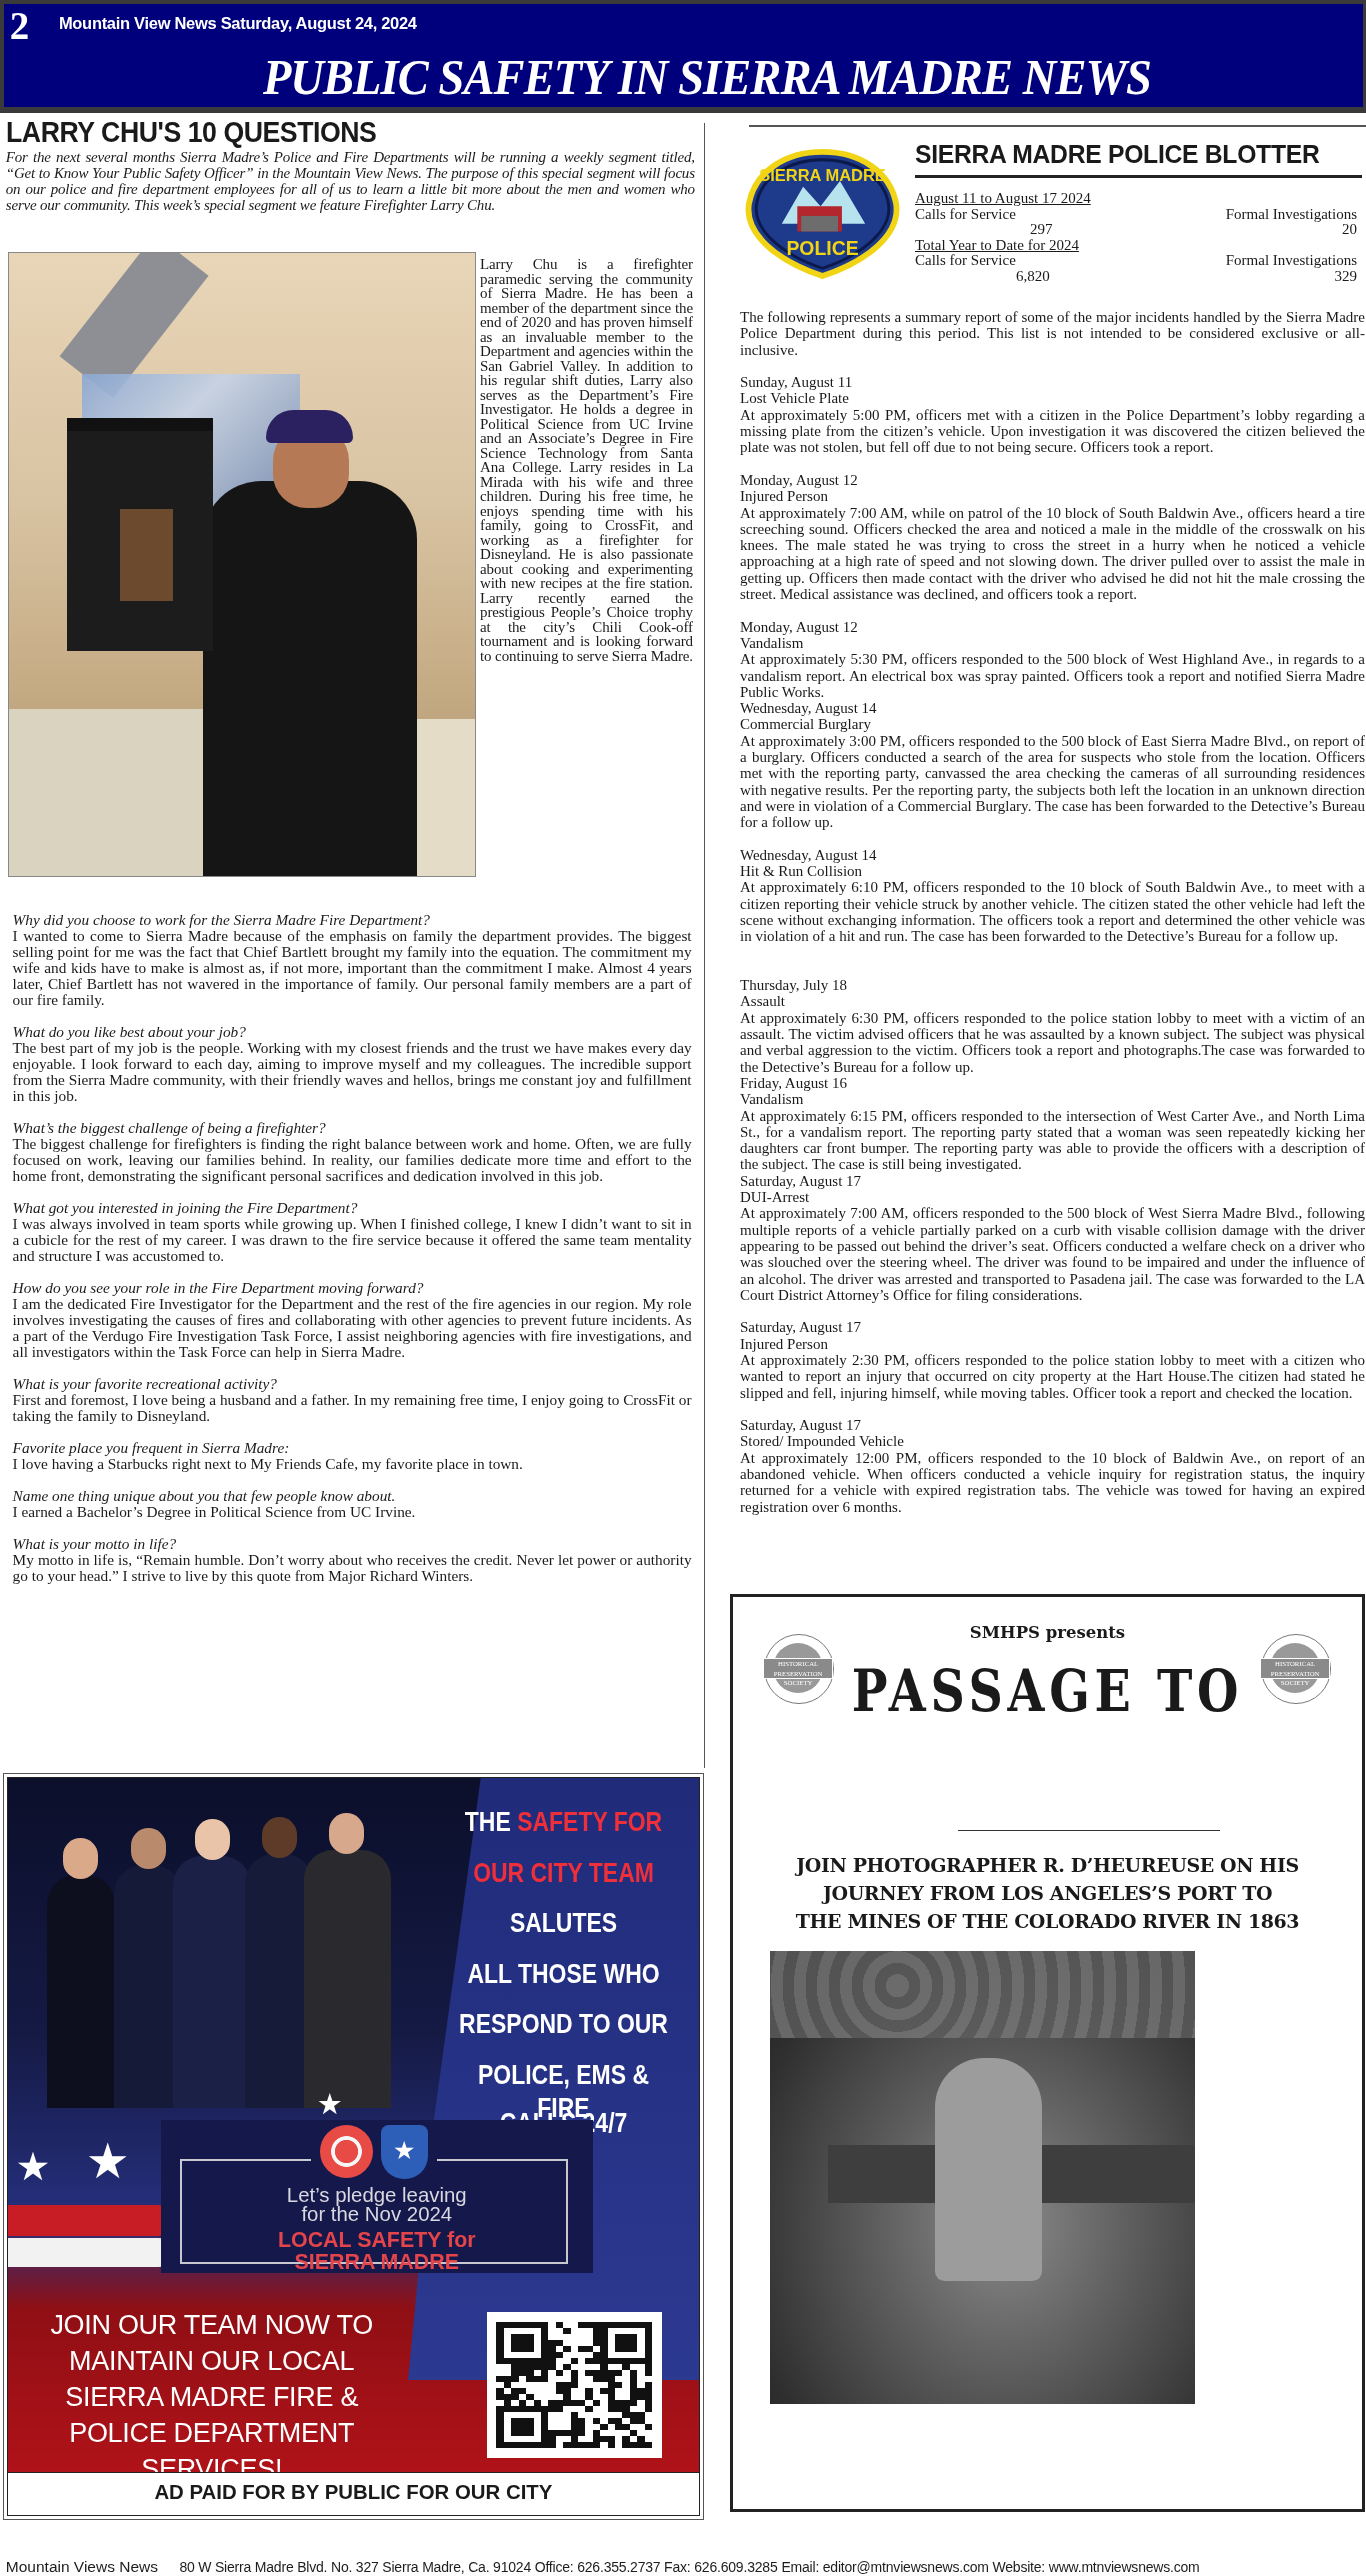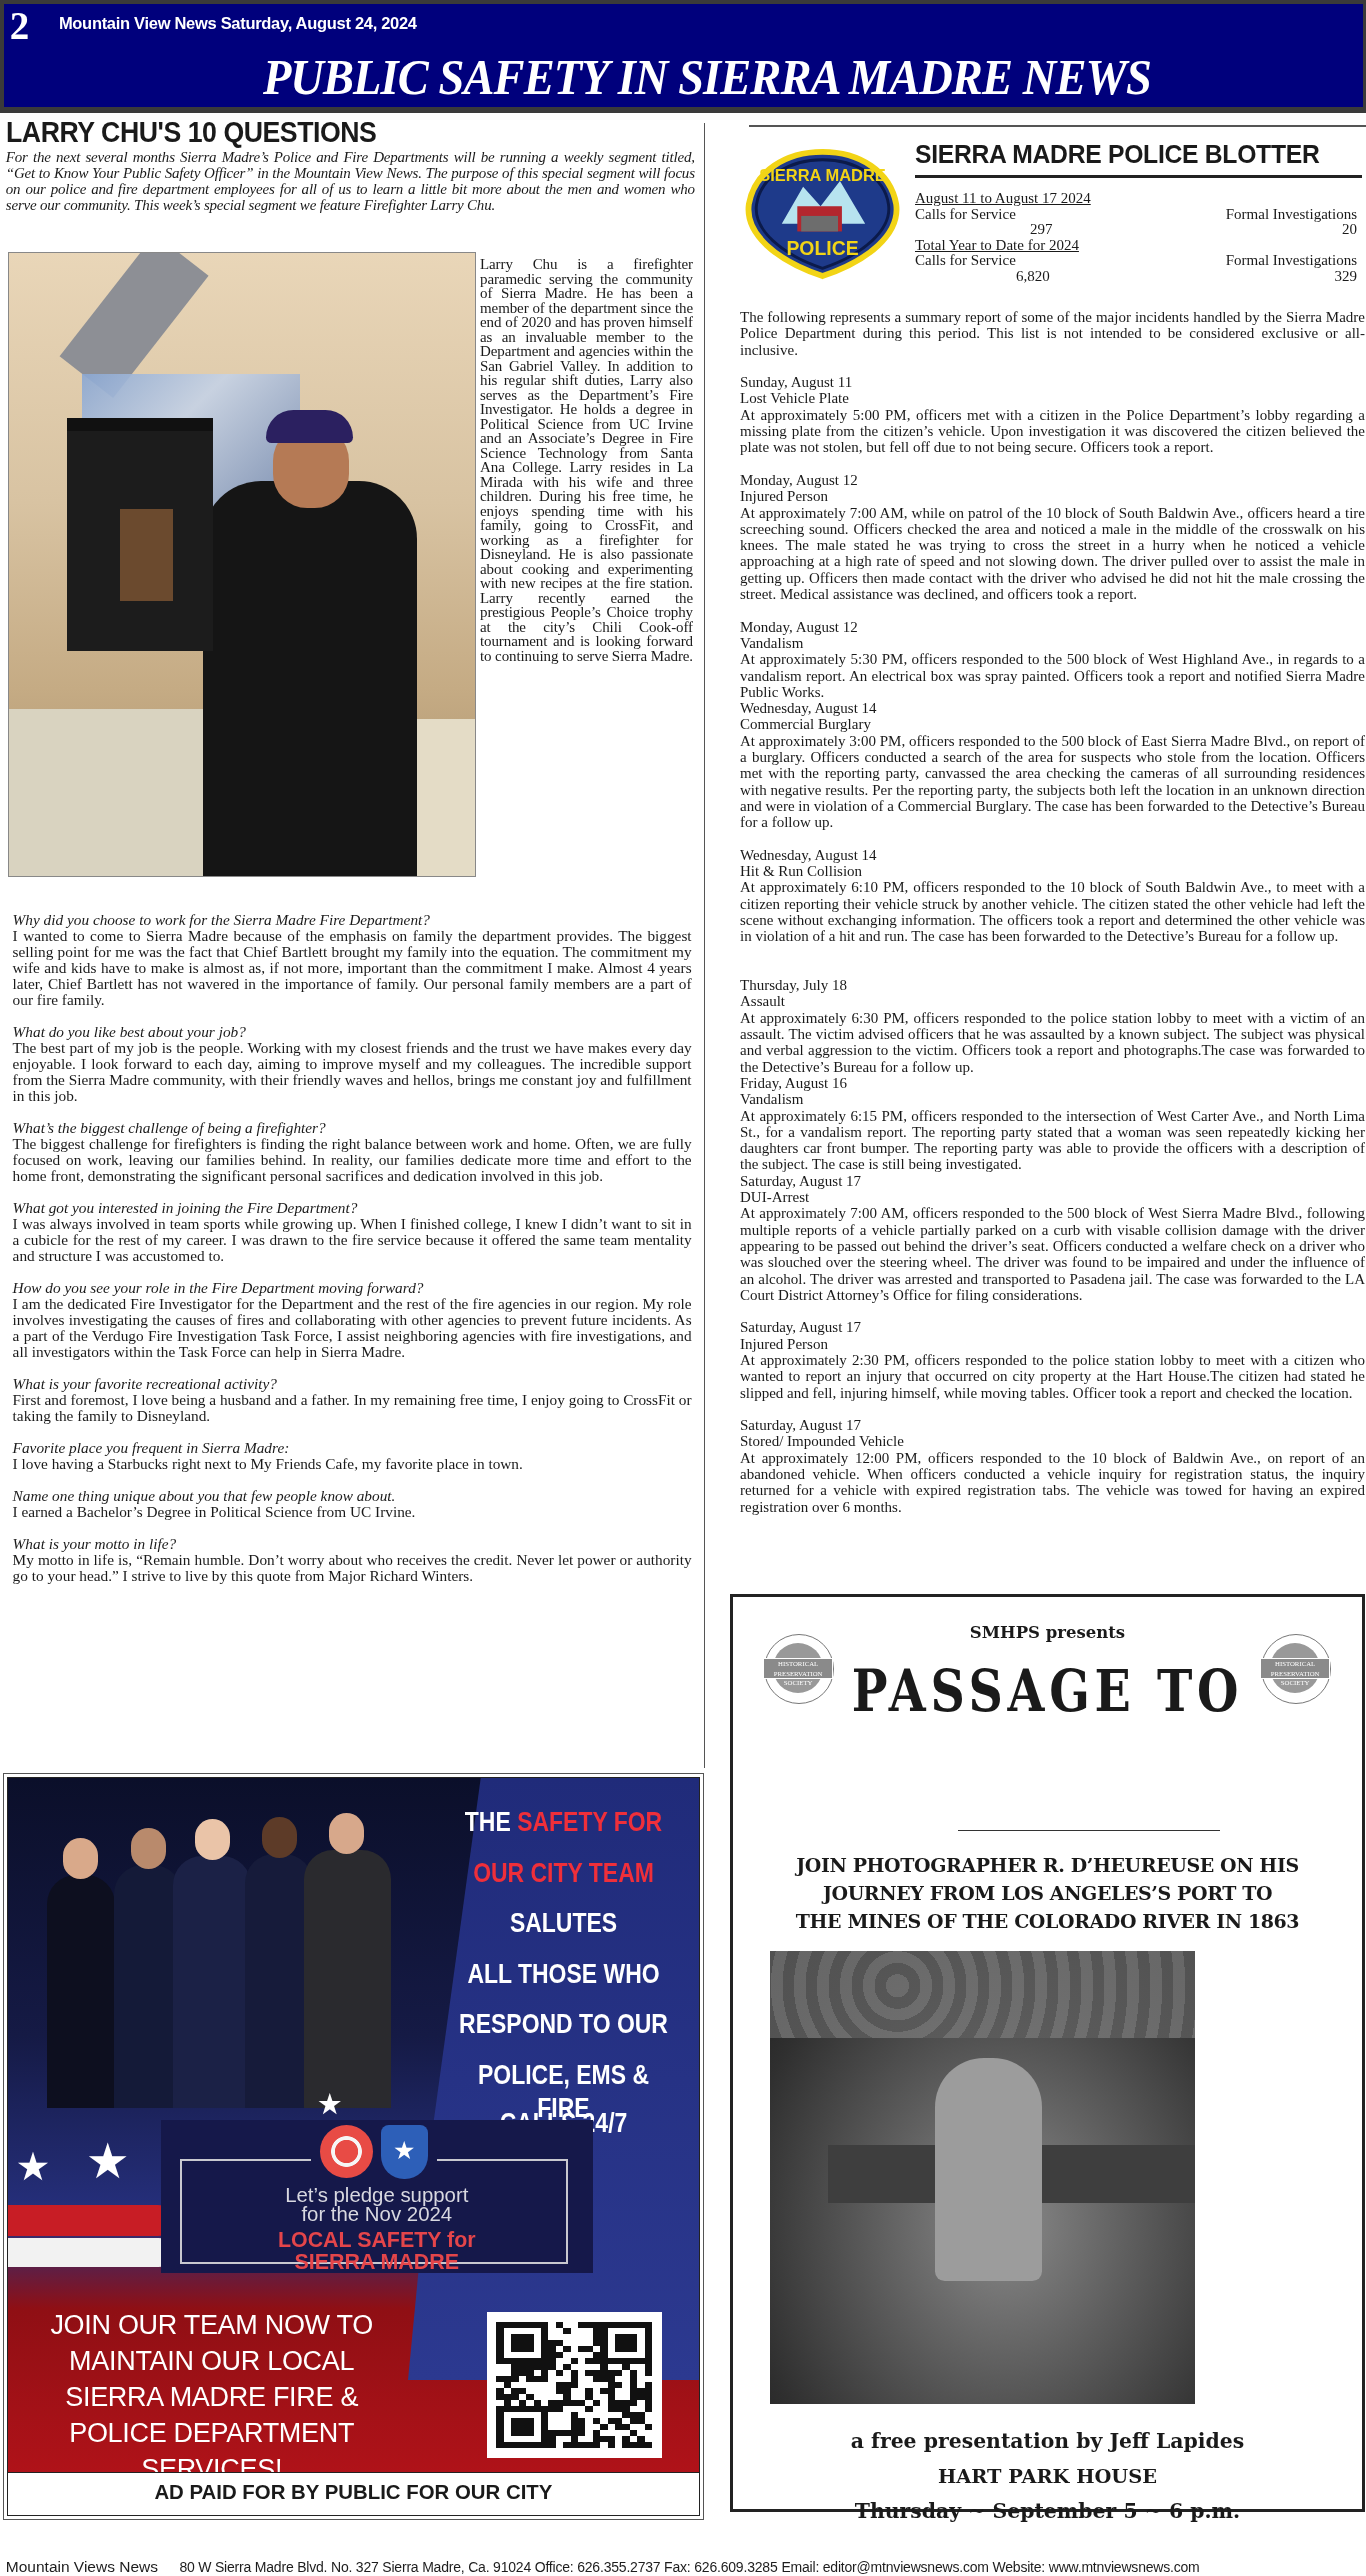--- a/index.html
+++ b/index.html
@@ -205,21 +205,21 @@
     <span class="star" style="left:78px;top:364px;font-size:49px">★</span>
     <span class="star" style="left:309px;top:307px;font-size:29px">★</span>
 
     <div class="pledge-box">
       <div class="pledge-frame"></div>
       <div class="pledge-badges">
         <div class="badge-fire"></div>
         <div class="badge-police">★</div>
       </div>
       <div class="pledge-text">
-        <div>Let’s pledge support</div>
+        <div>Let’s pledge leaving</div>
         <div>for the Nov 2024</div>
       </div>
       <div class="pledge-red">
         <div>LOCAL SAFETY for</div>
         <div>SIERRA MADRE</div>
       </div>
     </div>
 
     <div class="join-text">
       <div>JOIN OUR TEAM NOW TO</div>
@@ -792,25 +792,20 @@
   <div class="eld-join">
     <div>JOIN PHOTOGRAPHER R. D’HEUREUSE ON HIS</div>
     <div>JOURNEY FROM LOS ANGELES’S PORT TO</div>
     <div>THE MINES OF THE COLORADO RIVER IN 1863</div>
   </div>
   <div class="eld-photo" style="position:absolute;left:37px;top:354px;width:425px;height:453px">
     <div class="sacks"></div>
     <div class="tbl"></div>
     <div class="man"></div>
   </div>
-  <div class="eld-free">
-    <div>a free presentation by Jeff Lapides</div>
-    <div>HART PARK HOUSE</div>
-    <div>Thursday  ~  September 5  ~  6 p.m.</div>
-  </div>
 </div>
 
 <div class="footer">
   <span class="brand">Mountain Views News</span>
   <span class="rest">80 W Sierra Madre Blvd.  No. 327   Sierra Madre, Ca.  91024   Office:  626.355.2737  Fax:  626.609.3285</span>
   <span class="rest serifpart">Email:  editor@mtnviewsnews.com  Website:  www.mtnviewsnews.com</span>
 </div>
 
 
 </body></html>

